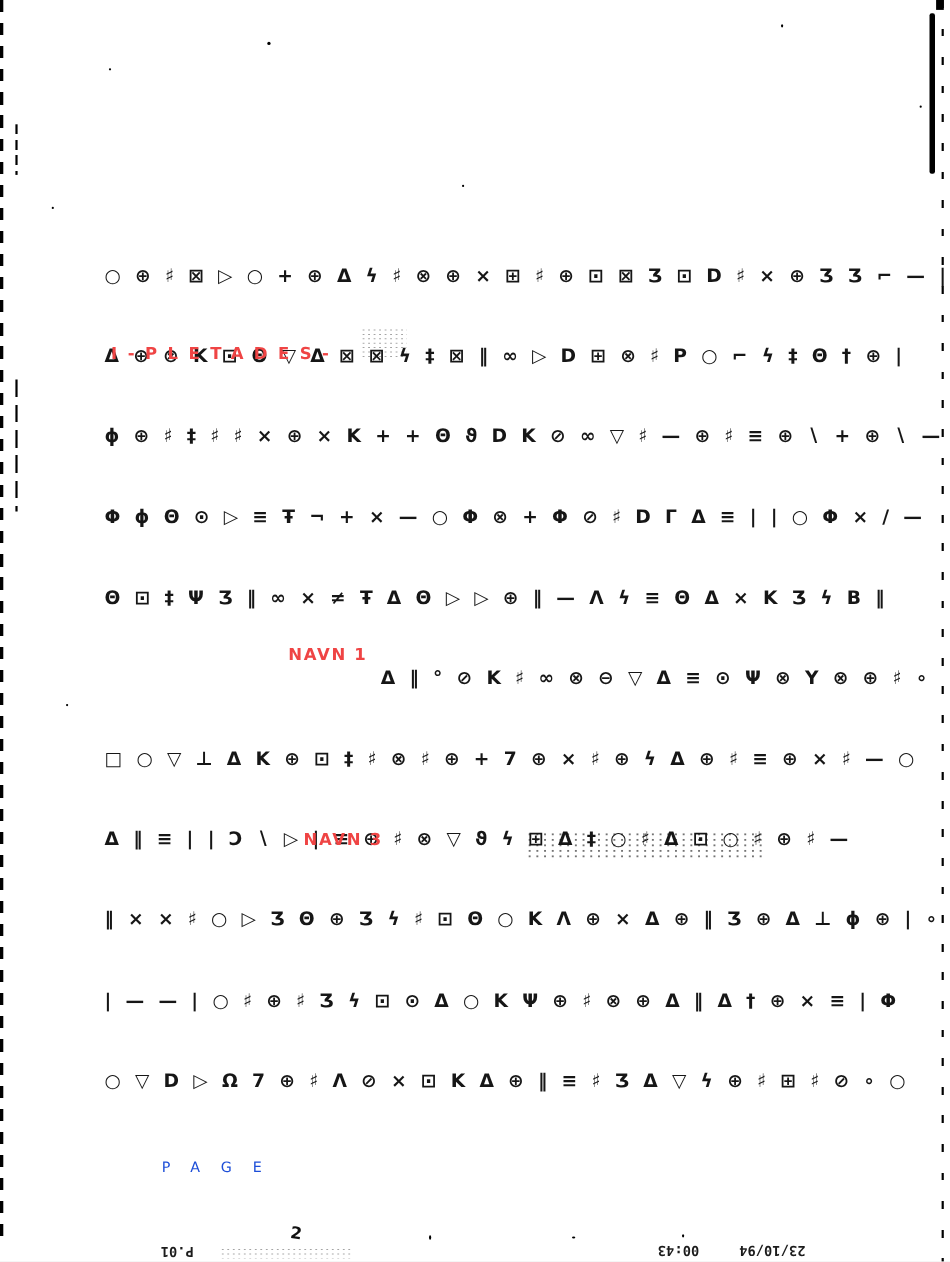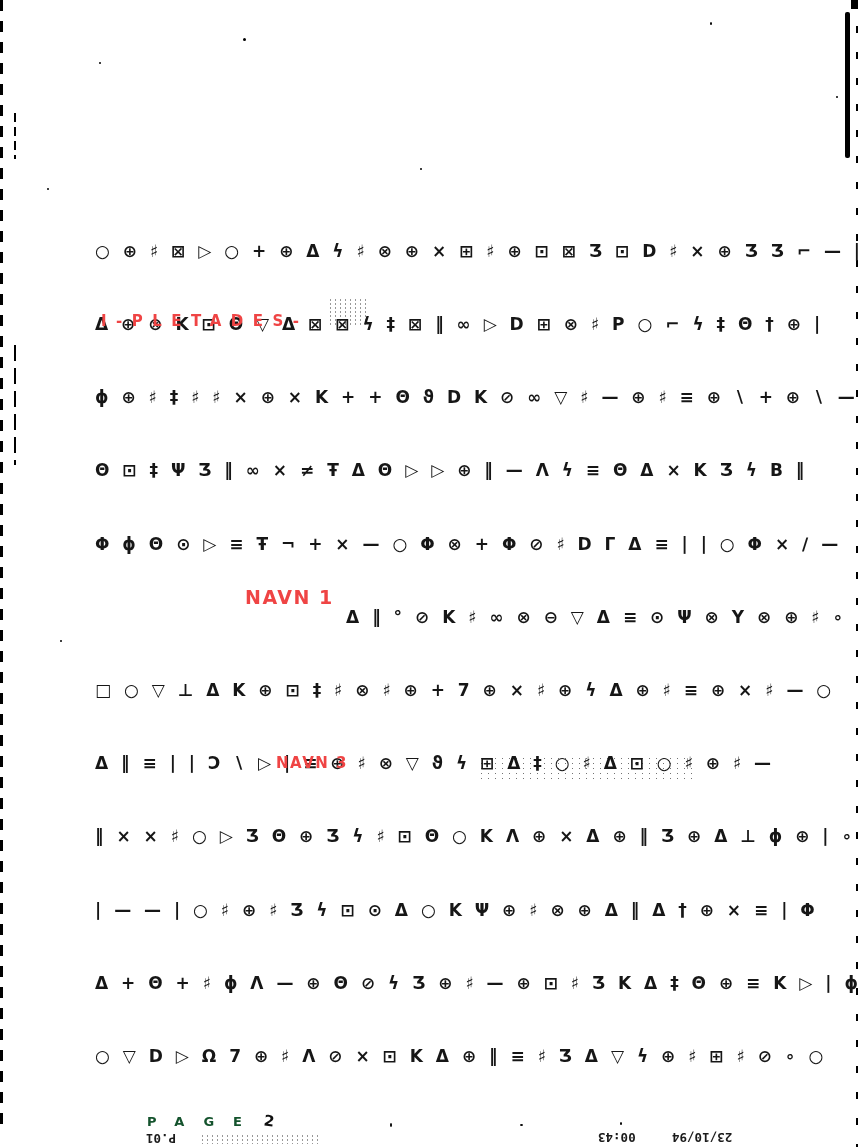--- a/index.html
+++ b/index.html
@@ -6,25 +6,25 @@
   .page{position:relative;width:864px;height:1147px;background:#ffffff;overflow:hidden;
         font-family:"DejaVu Sans",sans-serif;}
   
   .cipher{position:absolute;left:95px;top:190px;width:740px;color:#161616;
           font-size:17px;line-height:24.4px;letter-spacing:2px;word-spacing:3px;
           font-weight:bold;white-space:pre;}
   .crow{height:24.4px;overflow:visible;}
   
   .lbl{position:absolute;color:#ef4444;font-weight:bold;white-space:pre;}
   .lbl-pletades{left:101px;top:312px;font-size:15px;letter-spacing:9.5px;}
-  .lbl-navn1{left:245px;top:586px;font-size:19px;letter-spacing:1.5px;}
+  .lbl-navn1{left:262px;top:586px;font-size:15px;letter-spacing:1.5px;}
   .lbl-navn3{left:276px;top:754px;font-size:15px;letter-spacing:1.5px;}
   
-  .pageword{position:absolute;left:147px;top:1114px;font-size:13px;font-weight:bold;
-            letter-spacing:19px;color:#14532d;}
+  .pageword{position:absolute;left:147px;top:1054px;font-size:13px;font-weight:normal;
+            letter-spacing:19px;color:#1d4ed8;}
   .pagedigit{position:absolute;left:264px;top:1112px;font-size:15px;font-weight:bold;
              color:#101010;transform:rotate(8deg);}
   
   .fax{position:absolute;font-family:"DejaVu Sans Mono",monospace;font-size:12.5px;
        font-weight:bold;color:#1b1b1b;transform:rotate(180deg);white-space:pre;}
   .fax-p{left:146px;top:1131px;}
   .fax-t{left:598px;top:1130px;}
   .fax-d{left:672px;top:1130px;}
   
   .edge-left{position:absolute;left:0;top:0;width:3px;height:1128px;
@@ -68,28 +68,27 @@
   <div class="dot" style="left:620px;top:1122px;width:2px;height:3px"></div>
 
   <div class="speckle" style="left:478px;top:756px;width:215px;height:26px"></div>
   <div class="speckle speckle-2" style="left:328px;top:298px;width:42px;height:28px"></div>
   <div class="speckle speckle-2" style="left:200px;top:1134px;width:120px;height:10px"></div>
 
   <div class="cipher">
     <div class="crow">○ ⊕ ♯ ⊠ ▷ ○ + ⊕ Δ ϟ ♯ ⊗ ⊕ × ⊞ ♯ ⊕ ⊡ ⊠ Ʒ ⊡ D ♯ × ⊕ Ʒ Ʒ ⌐ — |</div>
     <div class="crow">Δ ⊕ ⊗ K ⊡ Θ ▽ Δ ⊠ ⊠ ϟ ‡ ⊠ ‖ ∞ ▷ D ⊞ ⊗ ♯ P ○ ⌐ ϟ ‡ Θ † ⊕ |</div>
     <div class="crow">ϕ ⊕ ♯ ‡ ♯ ♯ × ⊕ × K + + Θ ϑ D K ⊘ ∞ ▽ ♯ — ⊕ ♯ ≡ ⊕ ∖ + ⊕ ∖ —</div>
+    <div class="crow">Φ ϕ Θ ⊙ ▷ ≡ Ŧ ¬ + × — ○ Φ ⊗ + Φ ⊘ ♯ D Γ Δ ≡ | | ○ Φ × ∕ —</div>
     <div class="crow">Θ ⊡ ‡ Ψ Ʒ ‖ ∞ × ≠ Ŧ Δ Θ ▷ ▷ ⊕ ‖ — Λ ϟ ≡ Θ Δ × K Ʒ ϟ B ‖</div>
-    <div class="crow">Φ ϕ Θ ⊙ ▷ ≡ Ŧ ¬ + × — ○ Φ ⊗ + Φ ⊘ ♯ D Γ Δ ≡ | | ○ Φ × ∕ —</div>
     <div class="crow">                       Δ ‖ ° ⊘ K ♯ ∞ ⊗ ⊖ ▽ Δ ≡ ⊙ Ψ ⊗ Y ⊗ ⊕ ♯ ∘</div>
     <div class="crow">□ ○ ▽ ⊥ Δ K ⊕ ⊡ ‡ ♯ ⊗ ♯ ⊕ + 7 ⊕ × ♯ ⊕ ϟ Δ ⊕ ♯ ≡ ⊕ × ♯ — ○</div>
     <div class="crow">Δ ‖ ≡ | | Ɔ ∖ ▷ | ≡ ⊕ ♯ ⊗ ▽ ϑ ϟ ⊞ Δ ‡ ○ ♯ Δ ⊡ ○ ♯ ⊕ ♯ —</div>
     <div class="crow">‖ × × ♯ ○ ▷ Ʒ Θ ⊕ Ʒ ϟ ♯ ⊡ Θ ○ K Λ ⊕ × Δ ⊕ ‖ Ʒ ⊕ Δ ⊥ ϕ ⊕ | ∘</div>
     <div class="crow">| — — | ○ ♯ ⊕ ♯ Ʒ ϟ ⊡ ⊙ Δ ○ K Ψ ⊕ ♯ ⊗ ⊕ Δ ‖ Δ † ⊕ × ≡ | Φ</div>
-    <div class="crow">Δ + Θ + ♯ ϕ Λ — ⊕ Θ ⊘ ϟ Ʒ ⊕ ♯ — ⊕ ⊡ ♯ Ʒ K Δ ‡ Θ ⊕ ≡ K ▷ | ϕ</div>
     <div class="crow">○ ▽ D ▷ Ω 7 ⊕ ♯ Λ ⊘ × ⊡ K Δ ⊕ ‖ ≡ ♯ Ʒ Δ ▽ ϟ ⊕ ♯ ⊞ ♯ ⊘ ∘ ○</div>
     
     
     
     
     
     
     
     
     

